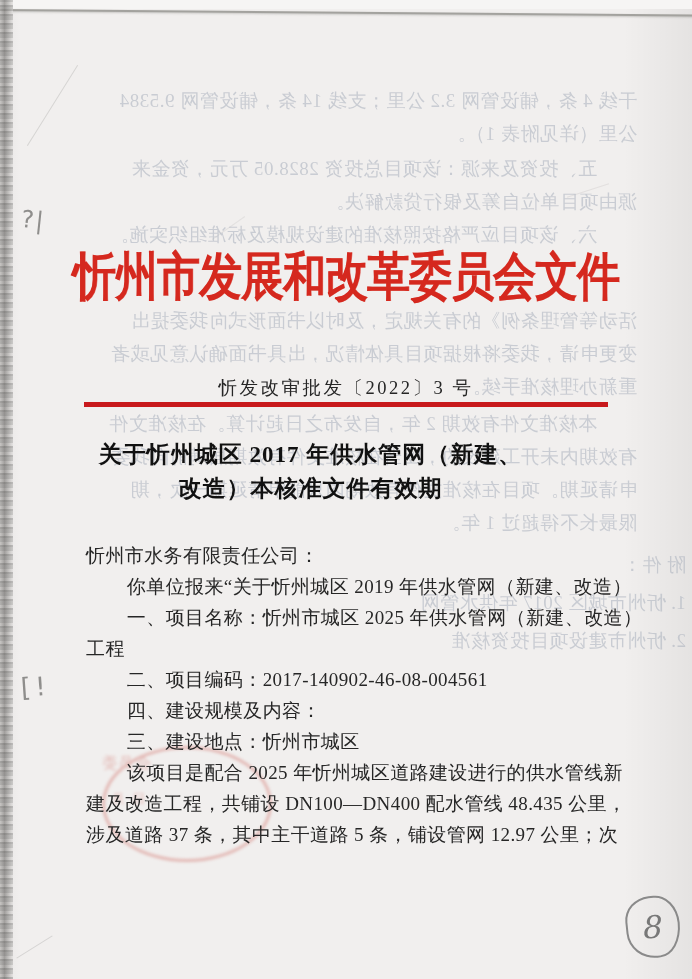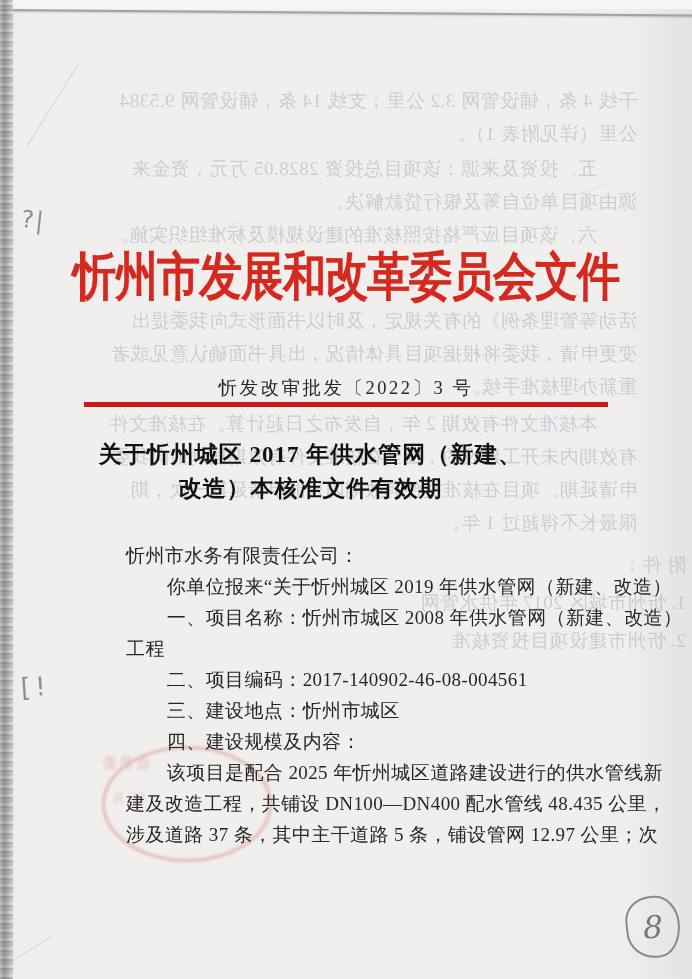--- a/index.html
+++ b/index.html
@@ -66,21 +66,21 @@
     background:var(--rule-red,#c8191c);
   }
   .doc-title{
     position:absolute;left:0;top:438px;width:561px;text-align:center;
     color:#111;font-size:23px;font-weight:700;line-height:34px;letter-spacing:1px;margin-left:30px;
   }
   .doc-body{
     position:absolute;left:86px;top:540px;width:562px;
     color:var(--ink,#262626);font-size:19px;line-height:31px;letter-spacing:.4px;
   }
-  .bline{white-space:nowrap;margin-left:40px;}
+  .bline{white-space:nowrap;}
   .bline.ind{text-indent:2.15em;}
 
   .page-number-circle{
     position:absolute;left:626px;top:896px;width:50px;height:58px;
     border:2.5px solid var(--pencil,#8a8a8a);
     border-radius:52% 48% 46% 58% / 42% 52% 58% 48%;
     transform:rotate(-6deg);
     display:flex;align-items:center;justify-content:center;
     color:#787878;
   }
@@ -137,25 +137,25 @@
   <div class="red-rule"></div>
 
   <div class="doc-title">
     <div>关于忻州城区 2017 年供水管网（新建、</div>
     <div>改造）本核准文件有效期</div>
   </div>
 
   <div class="doc-body">
       <div class="bline">忻州市水务有限责任公司：</div>
       <div class="bline ind">你单位报来“关于忻州城区 2019 年供水管网（新建、改造）</div>
-      <div class="bline ind">一、项目名称：忻州市城区 2008 年供水管网（新建、改造）</div>
+      <div class="bline ind">一、项目名称：忻州市城区 2025 年供水管网（新建、改造）</div>
       <div class="bline">工程</div>
       <div class="bline ind">二、项目编码：2017-140902-46-08-004561</div>
+      <div class="bline ind">四、建设规模及内容：</div>
       <div class="bline ind">三、建设地点：忻州市城区</div>
-      <div class="bline ind">四、建设规模及内容：</div>
       <div class="bline ind">该项目是配合 2025 年忻州城区道路建设进行的供水管线新</div>
       <div class="bline">建及改造工程，共铺设 DN100—DN400 配水管线 48.435 公里，</div>
       <div class="bline">涉及道路 37 条，其中主干道路 5 条，铺设管网 12.97 公里；次</div>
     </div>
 
   <div class="page-number-circle">
     <span>8</span>
   </div>
 
 </div>

